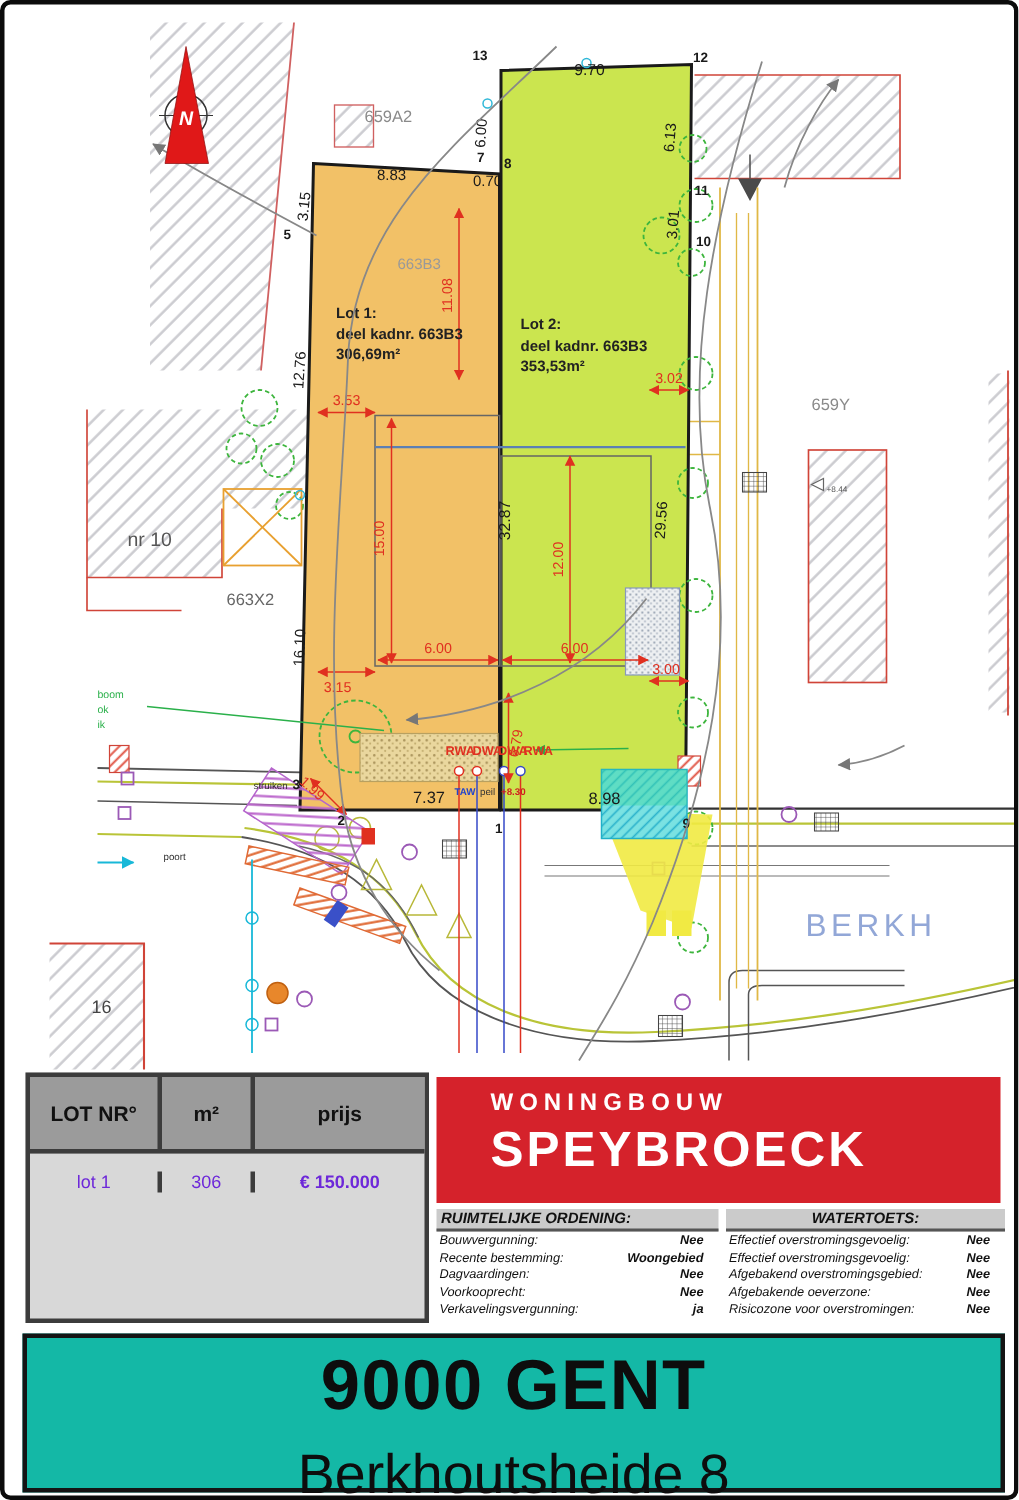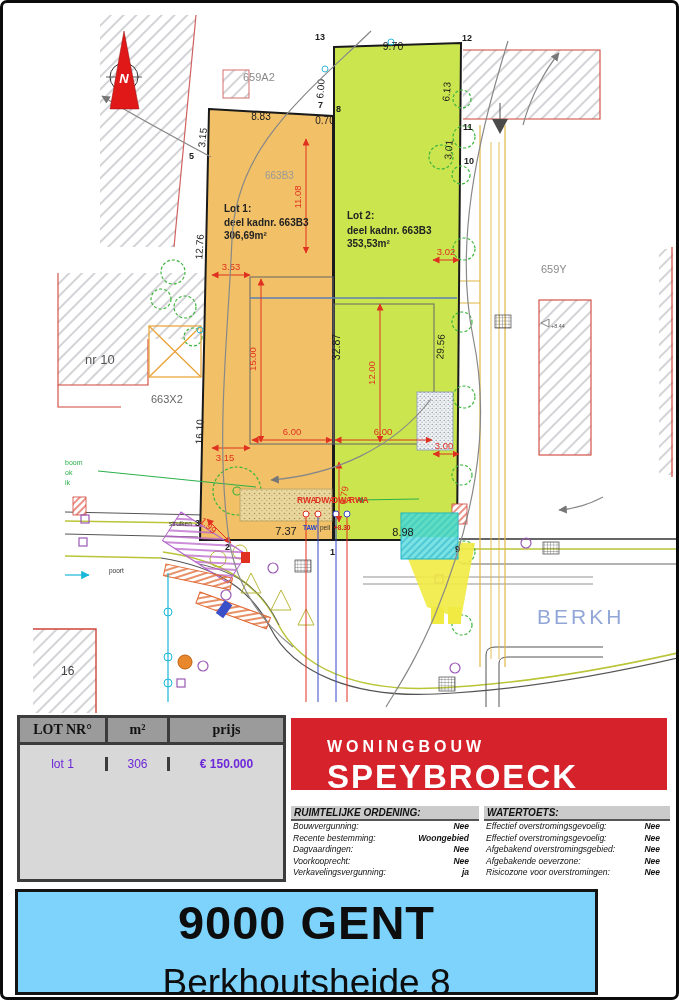--- a/index.html
+++ b/index.html
@@ -3,43 +3,43 @@
 <meta charset="utf-8">
 <style>
   html,body{margin:0;padding:0;background:#ffffff;font-family:"Liberation Sans",sans-serif;}
   .page{position:relative;width:679px;height:1000px;box-sizing:border-box;border:3px solid #0b0b0b;border-radius:7px;background:#ffffff;overflow:hidden;}
   .map{position:absolute;left:0;top:4px;width:679px;height:708px;}
   svg text{font-family:"Liberation Sans",sans-serif;}
 
   
   .lot-table{position:absolute;left:14px;top:712px;width:269px;height:167px;background:#d8d8d8;border:3px solid #3c3c3c;box-sizing:border-box;}
   .lot-table .thead{display:flex;background:#9b9b9b;border-bottom:3px solid #3c3c3c;font-weight:bold;font-size:14px;color:#111;}
-  .lot-table .thead .c{padding:4px 2px;text-align:center;font-family:Liberation Serif, serif;}
+  .lot-table .thead .c{padding:16px 2px;text-align:center;}
   .lot-table .c1{width:88px;border-right:3px solid #3c3c3c;box-sizing:border-box;}
   .lot-table .c2{width:62px;border-right:3px solid #3c3c3c;box-sizing:border-box;}
   .lot-table .c3{flex:1;}
   .lot-table .trow{display:flex;font-size:12px;color:#6d28d9;margin-top:12px;}
   .lot-table .trow .c{text-align:center;}
   .lot-table .trow .c3{font-weight:bold;}
 
   
-  .logo{position:absolute;left:288px;top:715px;width:376px;height:72px;background:#d5222b;color:#ffffff;box-sizing:border-box;padding:20px 0 0 36px;}
+  .logo{position:absolute;left:288px;top:715px;width:376px;height:84px;background:#d5222b;color:#ffffff;box-sizing:border-box;padding:9px 0 0 36px;}
   .logo .l1{font-size:16px;font-weight:bold;letter-spacing:4px;}
   .logo .l2{font-size:33px;font-weight:bold;letter-spacing:2px;margin-top:2px;}
 
   
   .info{position:absolute;top:803px;font-style:italic;color:#111;}
   .info.ro{left:288px;width:188px;}
-  .info.wt{left:481px;width:186px;}
+  .info.wt{left:481px;width:186px;text-align:center;}
   .info .hd{background:#cbcbcb;border-bottom:2px solid #555;font-weight:bold;font-size:10px;padding:1px 3px;}
   .info .row{display:flex;justify-content:space-between;font-size:8.5px;line-height:11.5px;padding:0 10px 0 2px;gap:23px;}
   .info .row .v{font-weight:bold;}
 
   
-  .banner{position:absolute;left:12px;top:886px;width:583px;height:106px;background:#7dd3fc;border:3px solid #141414;box-sizing:border-box;text-align:center;color:#0d0d0d;}
+  .banner{position:absolute;left:12px;top:886px;width:655px;height:106px;background:#14b8a6;border:3px solid #141414;box-sizing:border-box;text-align:center;color:#0d0d0d;}
   .banner .city{font-size:47px;font-weight:800;letter-spacing:1px;margin-top:3px;}
   .banner .street{font-size:37px;font-weight:400;margin-top:12px;}
 </style>
 </head>
 <body>
 
 <div class="page">
 
 <svg class="map" viewBox="0 0 679 708">
   <defs>

